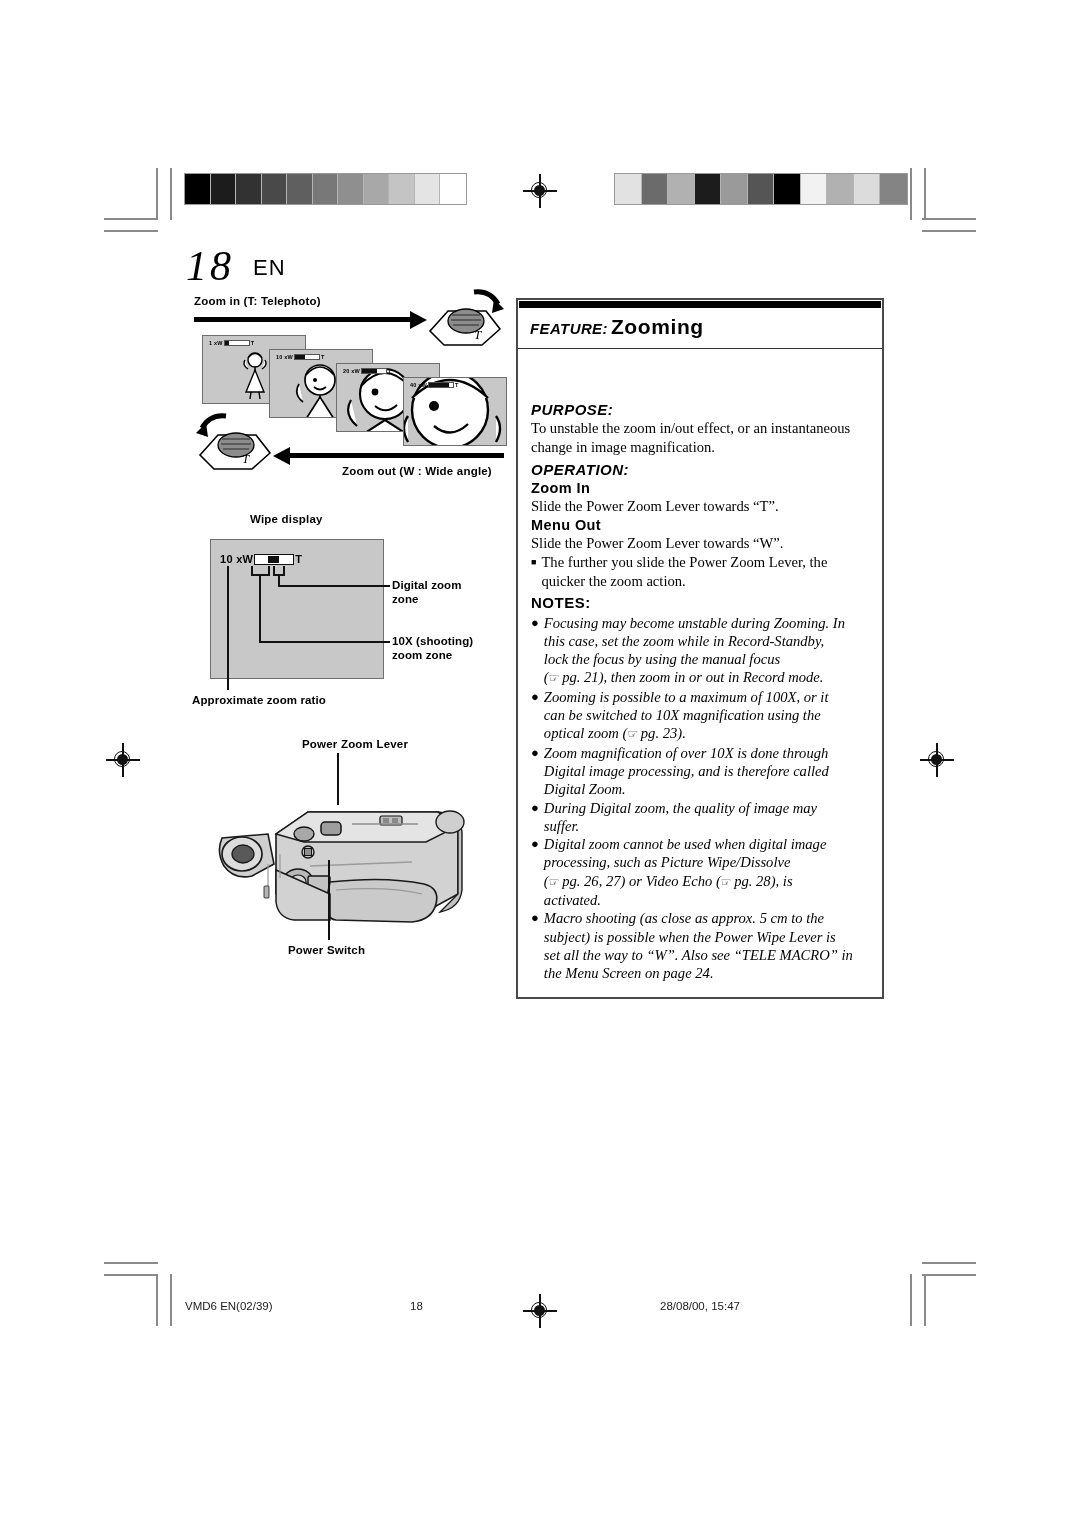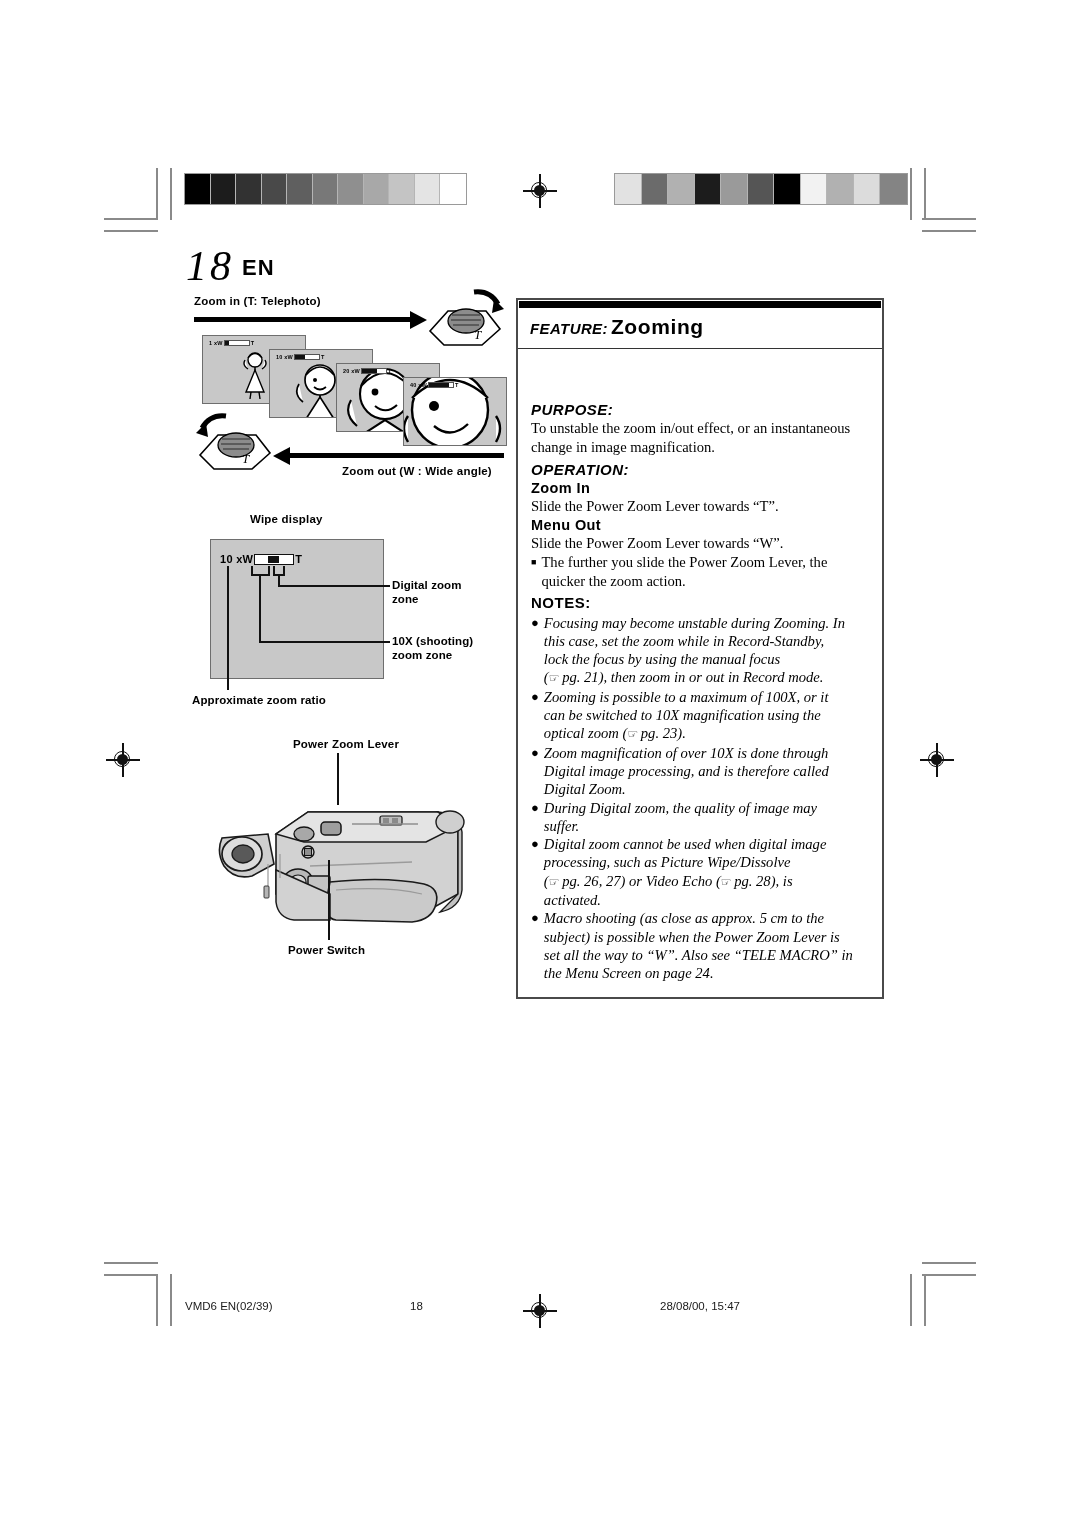--- a/index.html
+++ b/index.html
@@ -65,22 +65,21 @@
     font-style: italic;
     font-size: 42px;
     letter-spacing: 3px;
   }
   .page-num .en {
     font-family: "Liberation Sans", sans-serif;
     font-style: normal;
     font-size: 22px;
     letter-spacing: 1px;
     vertical-align: 5px;
-    margin-left: 8px;
-    font-weight: bold;
+    margin-left: 19px;
   }
 
   
   .left-col {
     position: absolute;
     left: 186px; top: 295px;
     width: 310px;
     margin-left: 8px;
   }
 
@@ -524,21 +523,21 @@
     <div class="callout-text" style="left:198px; top:123px; width:100px;">
       <div>10X (shooting)</div>
       <div>zoom zone</div>
     </div>
 
     <div class="callout-line" style="left:33px; top:55px; width:1.5px; height:124px;"></div>
     <div class="callout-text" style="left:-2px; top:182px; white-space:nowrap;">Approximate zoom ratio</div>
   </div>
 
   <div class="cam-block">
-    <div class="lbl-bold" style="position:absolute; left:99px; top:0px;">Power Zoom Lever</div>
+    <div class="lbl-bold" style="position:absolute; left:108px; top:0px;">Power Zoom Lever</div>
     <div class="callout-line" style="left:143px; top:15px; width:1.6px; height:52px;"></div>
 
     <svg style="position:absolute; left:18px; top:52px;" width="270" height="160" viewBox="0 0 270 160">
 
       <path d="M64 44 L96 22 L226 22 L246 36 L246 104 L206 126 L92 126 L64 104 Z" fill="#d2d2d2" stroke="#1a1a1a" stroke-width="1.6"></path>
 
       <path d="M64 44 L96 22 L226 22 L246 36 L214 52 L92 52 Z" fill="#e4e4e4" stroke="#1a1a1a" stroke-width="1.5"></path>
 
       <path d="M226 22 q22 2 24 20 l0 58 q-2 18 -22 22 L246 104 L246 36 Z" fill="#c2c2c2" stroke="#1a1a1a" stroke-width="1.4"></path>
       <ellipse cx="238" cy="32" rx="14" ry="11" fill="#cfcfcf" stroke="#1a1a1a" stroke-width="1.4"></ellipse>
@@ -626,21 +625,21 @@
         <div class="note">
           <span class="bullet">●</span>
           <span class="txt"><span>During Digital zoom, the quality of image may</span><br><span>suffer.</span></span>
         </div>
         <div class="note">
           <span class="bullet">●</span>
           <span class="txt"><span>Digital zoom cannot be used when digital image</span><br><span>processing, such as Picture Wipe/Dissolve</span><br><span>(<span class="pg-icon">☞</span> pg. 26, 27) or Video Echo (<span class="pg-icon">☞</span> pg. 28), is</span><br><span>activated.</span></span>
         </div>
         <div class="note">
           <span class="bullet">●</span>
-          <span class="txt"><span>Macro shooting (as close as approx. 5 cm to the</span><br><span>subject) is possible when the Power Zoom Lever is</span><br><span>set all the way to “W”. Also see “TELE MACRO” in</span><br><span>the Menu Screen on page 24.</span></span>
+          <span class="txt"><span>Macro shooting (as close as approx. 5 cm to the</span><br><span>subject) is possible when the Power Wipe Lever is</span><br><span>set all the way to “W”. Also see “TELE MACRO” in</span><br><span>the Menu Screen on page 24.</span></span>
         </div>
       </div>
   </div>
 </div>
 
 <div class="footer">
   <span class="f-left">VMD6 EN(02/39)</span>
   <span class="f-mid">18</span>
   <span class="f-right">28/08/00, 15:47</span>
 </div>

